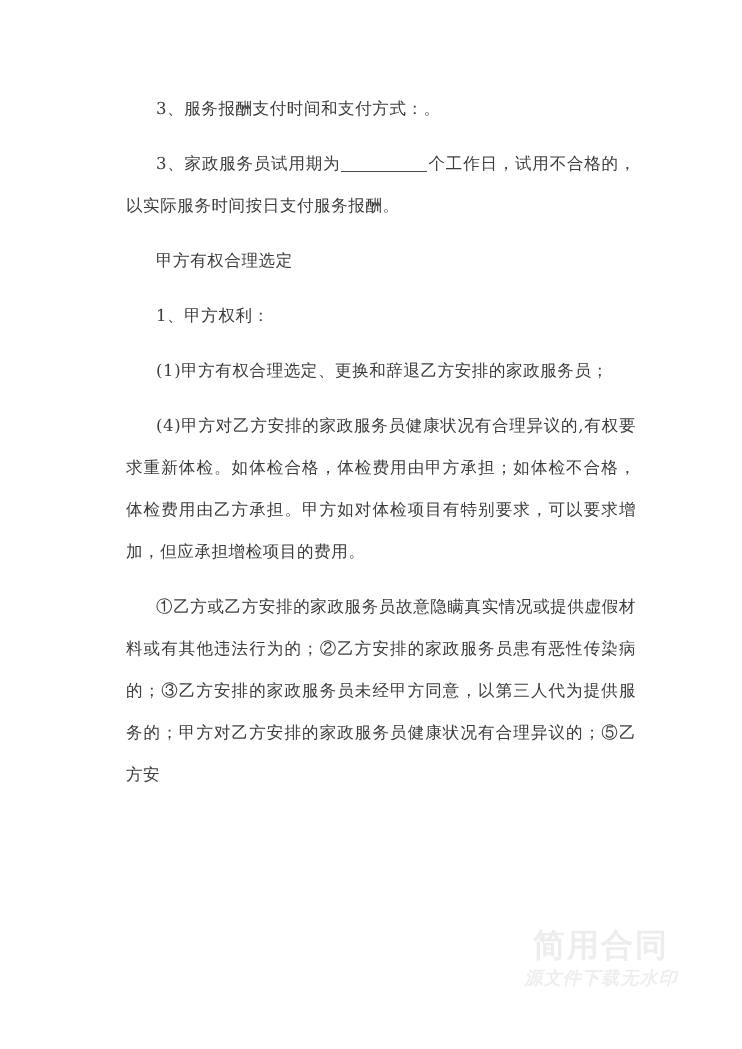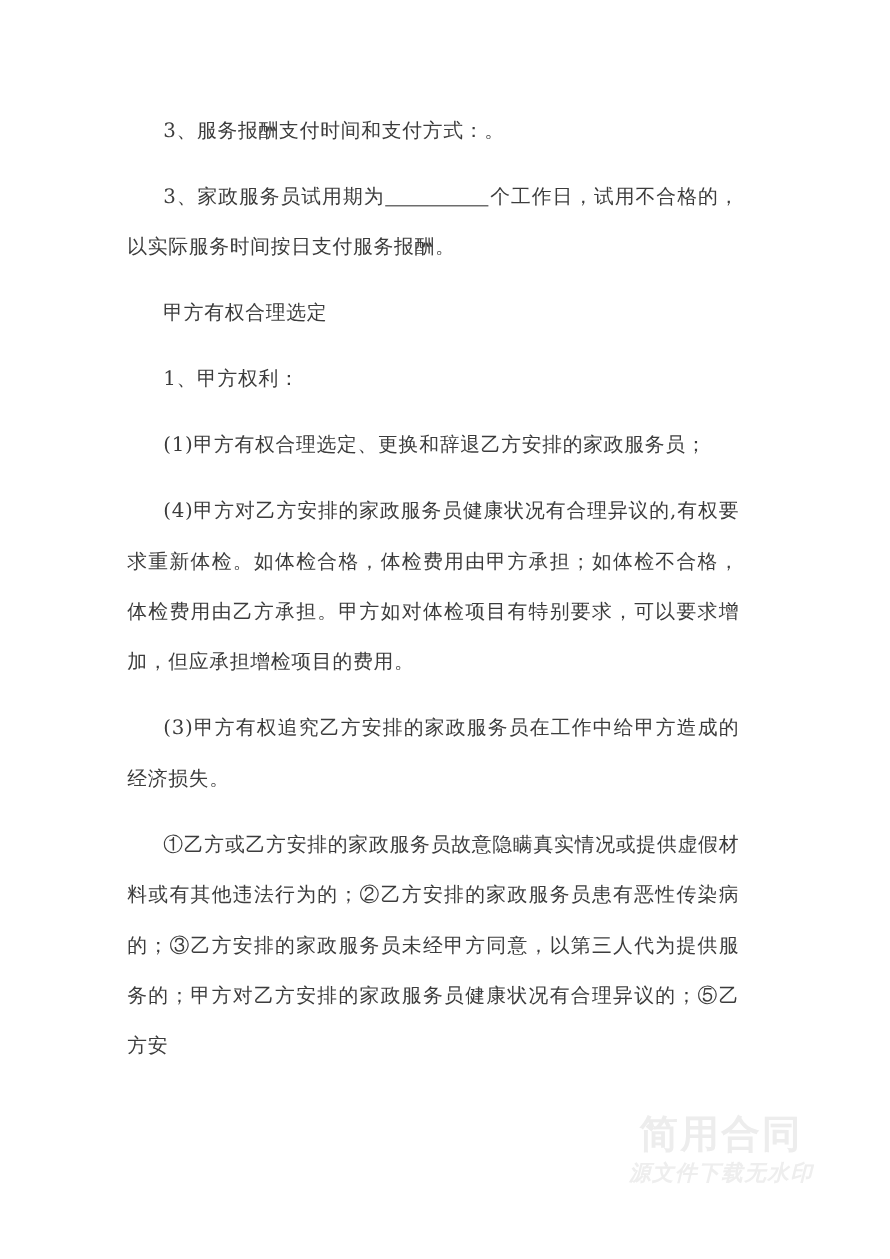--- a/index.html
+++ b/index.html
@@ -17,21 +17,21 @@
 
   #page {
     position: absolute;
     inset: 0;
     background: #ffffff;
   }
 
   
   #doc-body {
     position: absolute;
-    left: 106px;
+    left: 126px;
     top: 88px;
     width: 510px;
   }
 
   .para {
     margin: 0 0 13px 0;
     color: #3c3c3c;
     font-size: 16.5px;
     line-height: 42px;
     text-align: justify;
@@ -99,21 +99,20 @@
     <p class="para indent"><span>3、家政服务员试用期为</span><span class="blank"></span><span>个工作日，试用不合格的，以实际服务时间按日支付服务报酬。</span></p>
 
     <p class="para indent">甲方有权合理选定</p>
 
     <p class="para indent">1、甲方权利：</p>
 
     <p class="para indent">(1)甲方有权合理选定、更换和辞退乙方安排的家政服务员；</p>
 
     <p class="para indent">(4)甲方对乙方安排的家政服务员健康状况有合理异议的,有权要求重新体检。如体检合格，体检费用由甲方承担；如体检不合格，体检费用由乙方承担。甲方如对体检项目有特别要求，可以要求增加，但应承担增检项目的费用。</p>
 
-    <p class="para indent">(3)甲方有权追究乙方安排的家政服务员在工作中给甲方造成的经济损失。</p>
 
 
     <p class="para indent">①乙方或乙方安排的家政服务员故意隐瞒真实情况或提供虚假材料或有其他违法行为的；②乙方安排的家政服务员患有恶性传染病的；③乙方安排的家政服务员未经甲方同意，以第三人代为提供服务的；甲方对乙方安排的家政服务员健康状况有合理异议的；⑤乙方安</p>
 
   </div>
 
   <div id="watermark">
     <div id="wm-main">简用合同</div>
     <div id="wm-sub">源文件下载无水印</div>
   </div>

